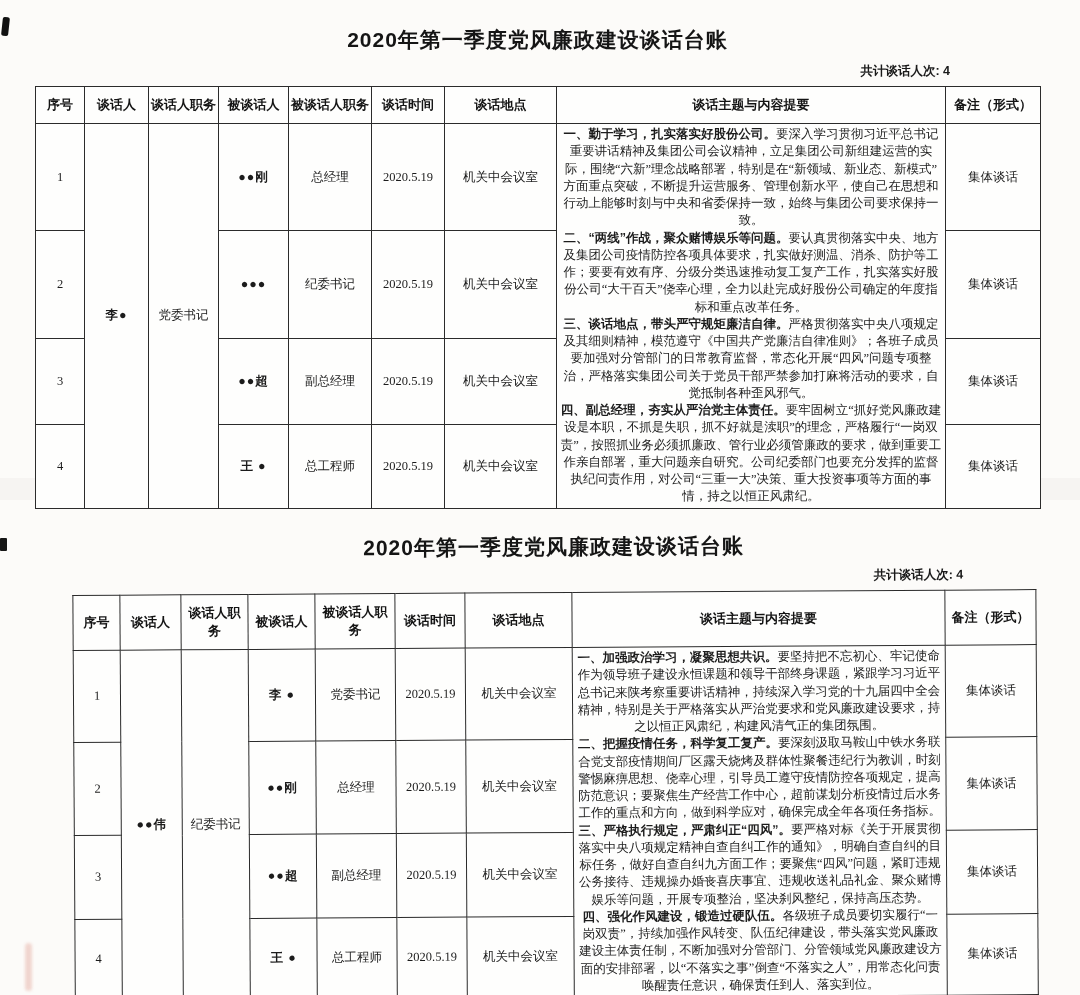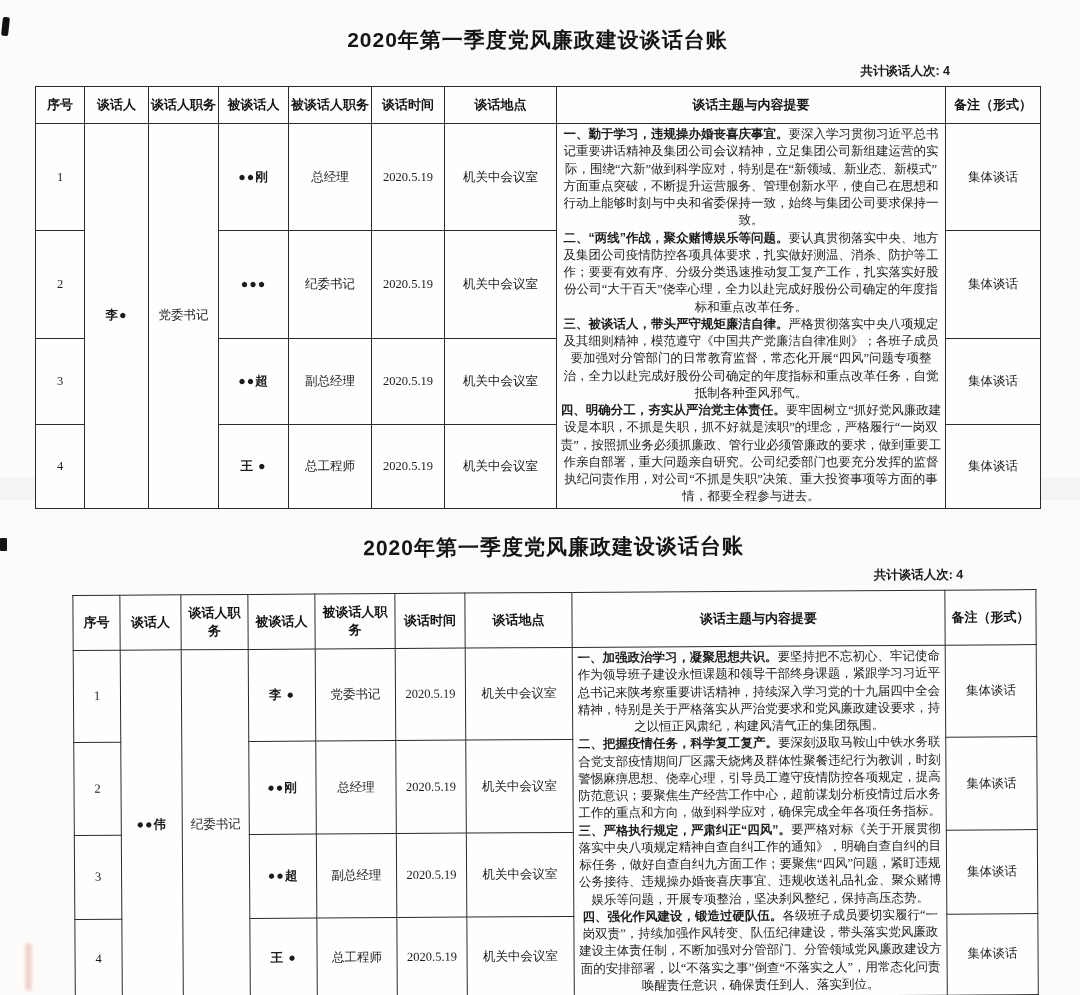--- a/index.html
+++ b/index.html
@@ -91,24 +91,24 @@
     </tr>
     <tr class="r1">
       <td>1</td>
       <td rowspan="4" class="redacted-name">李●</td>
       <td rowspan="4">党委书记</td>
       <td class="redacted-name">●●刚</td>
       <td>总经理</td>
       <td>2020.5.19</td>
       <td>机关中会议室</td>
       <td rowspan="4" class="summary">
-        <p><b>一、勤于学习，违规操办婚丧喜庆事宜。</b><span>要深入学习贯彻习近平总书记重要讲话精神及集团公司会议精神，立足集团公司新组建运营的实际，围绕“六新”做到科学应对，特别是在“新领域、新业态、新模式”方面重点突破，不断提升运营服务、管理创新水平，使自己在思想和行动上能够时刻与中央和省委保持一致，始终与集团公司要求保持一致。</span></p>
+        <p><b>一、勤于学习，扎实落实好股份公司。</b><span>要深入学习贯彻习近平总书记重要讲话精神及集团公司会议精神，立足集团公司新组建运营的实际，围绕“六新”理念战略部署，特别是在“新领域、新业态、新模式”方面重点突破，不断提升运营服务、管理创新水平，使自己在思想和行动上能够时刻与中央和省委保持一致，始终与集团公司要求保持一致。</span></p>
         <p><b>二、“两线”作战，聚众赌博娱乐等问题。</b><span>要认真贯彻落实中央、地方及集团公司疫情防控各项具体要求，扎实做好测温、消杀、防护等工作；要要有效有序、分级分类迅速推动复工复产工作，扎实落实好股份公司“大干百天”侥幸心理，全力以赴完成好股份公司确定的年度指标和重点改革任务。</span></p>
-        <p><b>三、被谈话人，带头严守规矩廉洁自律。</b><span>严格贯彻落实中央八项规定及其细则精神，模范遵守《中国共产党廉洁自律准则》；各班子成员要加强对分管部门的日常教育监督，常态化开展“四风”问题专项整治，全力以赴完成好股份公司确定的年度指标和重点改革任务，自觉抵制各种歪风邪气。</span></p>
-        <p><b>四、明确分工，夯实从严治党主体责任。</b><span>要牢固树立“抓好党风廉政建设是本职，不抓是失职，抓不好就是渎职”的理念，严格履行“一岗双责”，按照抓业务必须抓廉政、管行业必须管廉政的要求，做到重要工作亲自部署，重大问题亲自研究。公司纪委部门也要充分发挥的监督执纪问责作用，对公司“不抓是失职”决策、重大投资事项等方面的事情，都要全程参与进去。</span></p>
+        <p><b>三、谈话地点，带头严守规矩廉洁自律。</b><span>严格贯彻落实中央八项规定及其细则精神，模范遵守《中国共产党廉洁自律准则》；各班子成员要加强对分管部门的日常教育监督，常态化开展“四风”问题专项整治，严格落实集团公司关于党员干部严禁参加打麻将活动的要求，自觉抵制各种歪风邪气。</span></p>
+        <p><b>四、副总经理，夯实从严治党主体责任。</b><span>要牢固树立“抓好党风廉政建设是本职，不抓是失职，抓不好就是渎职”的理念，严格履行“一岗双责”，按照抓业务必须抓廉政、管行业必须管廉政的要求，做到重要工作亲自部署，重大问题亲自研究。公司纪委部门也要充分发挥的监督执纪问责作用，对公司“三重一大”决策、重大投资事项等方面的事情，持之以恒正风肃纪。</span></p>
       </td>
       <td>集体谈话</td>
     </tr>
     <tr class="r2">
       <td>2</td>
       <td class="redacted-name">●●●</td>
       <td>纪委书记</td>
       <td>2020.5.19</td>
       <td>机关中会议室</td>
       <td>集体谈话</td>

